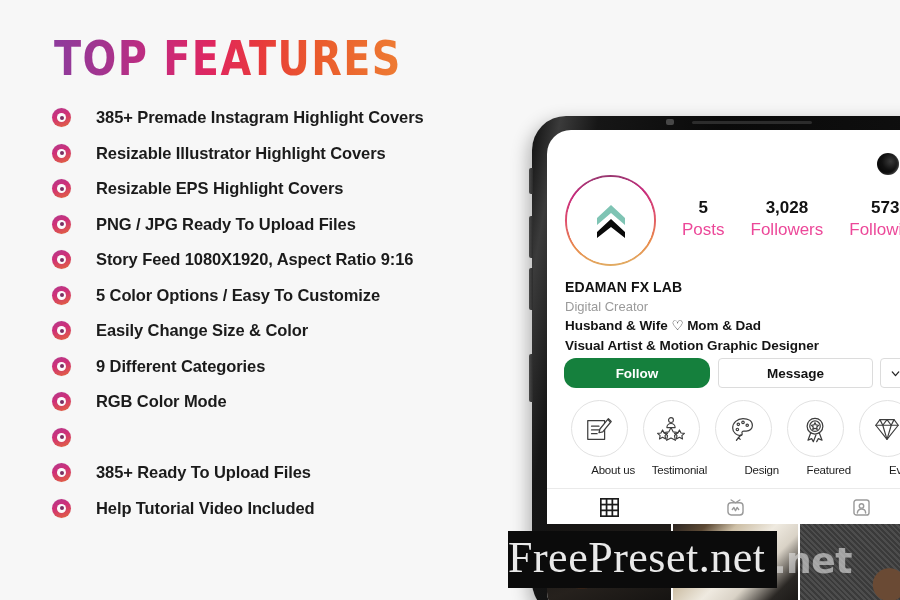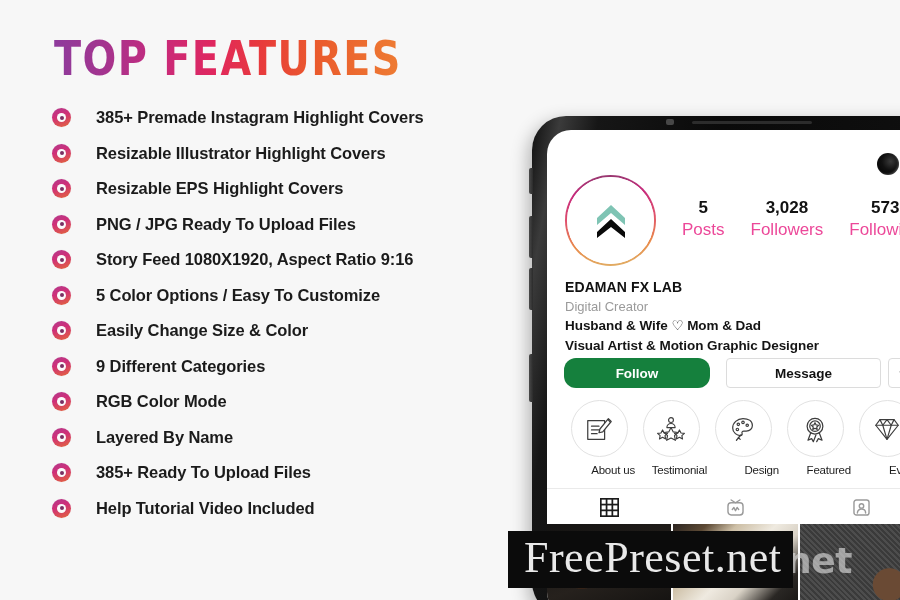--- a/index.html
+++ b/index.html
@@ -109,21 +109,21 @@
   .bio-line{font-size:13.5px;color:#141414;font-weight:bold;line-height:1.46;letter-spacing:-0.05px;}
 
   #action-row{position:absolute;left:17px;top:228px;width:358px;display:flex;align-items:center;}
   #follow-button{
     width:146px;height:30px;background:#15803d;color:#fff;
     border-radius:12px;font-size:13.5px;font-weight:bold;
     display:flex;align-items:center;justify-content:center;border:none;
     font-family:inherit;
   }
   #message-button{
-    width:155px;height:30px;margin-left:16px;background:#fff;color:#121212;
+    width:155px;height:30px;margin-left:8px;background:#fff;color:#121212;
     border:1px solid #dcdcdc;border-radius:4px;font-size:13.5px;font-weight:bold;
     display:flex;align-items:center;justify-content:center;box-sizing:border-box;
     font-family:inherit;
   }
   #more-button{
     width:30px;height:30px;margin-left:7px;background:#fff;
     border:1px solid #dcdcdc;border-radius:4px;box-sizing:border-box;
     display:flex;align-items:center;justify-content:center;
   }
 
@@ -157,21 +157,21 @@
 
   
   #watermark-back{
     position:absolute;left:560px;top:540px;
     font-family:"DejaVu Sans","Liberation Sans",sans-serif;
     font-size:36px;font-weight:bold;color:rgba(225,225,225,0.62);
     letter-spacing:-0.5px;white-space:nowrap;
   }
   #watermark-main{
     position:absolute;left:508px;top:531px;
-    background:#0b0b0b;padding:4px 12px 7px 16px;
+    background:#0b0b0b;padding:4px 12px 7px 0;
     font-family:"Liberation Serif","DejaVu Serif",serif;
     font-size:44px;color:#e9e9e9;letter-spacing:0.5px;white-space:nowrap;
     line-height:1.05;
     text-align:right;
   }
 </style>
 </head>
 <body>
 
 <div id="stage">
@@ -262,21 +262,20 @@
           </span>
         <span class="feature-text">RGB Color Mode</span>
       </div>
 
       <div class="feature-row">
         <span class="bullet">
             <i>
               <b></b>
             </i>
           </span>
-        <span class="feature-text">Layered By Name</span>
       </div>
 
       <div class="feature-row">
         <span class="bullet">
             <i>
               <b></b>
             </i>
           </span>
         <span class="feature-text">385+ Ready To Upload Files</span>
       </div>

